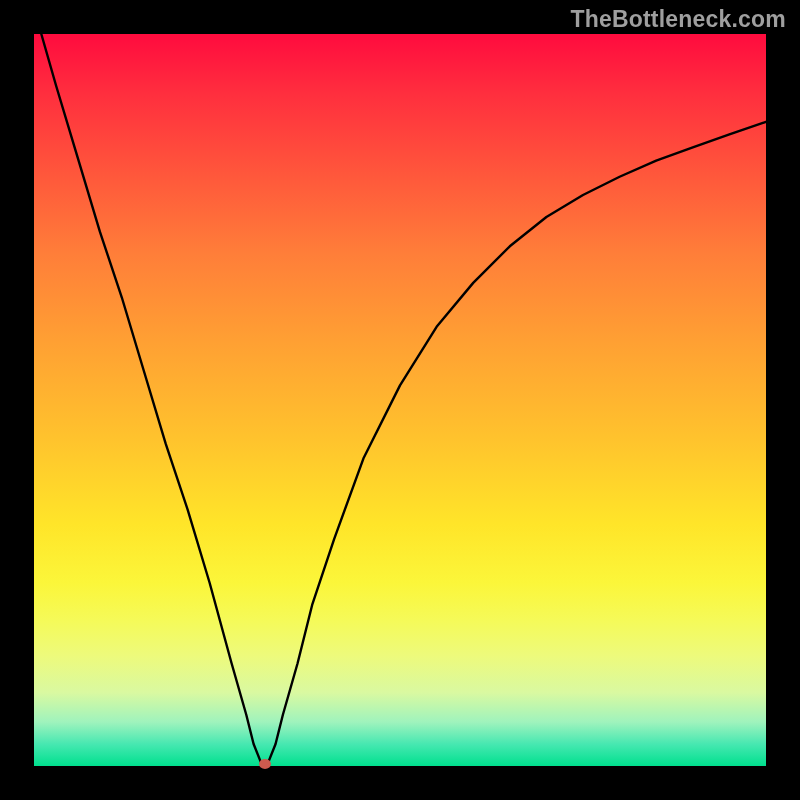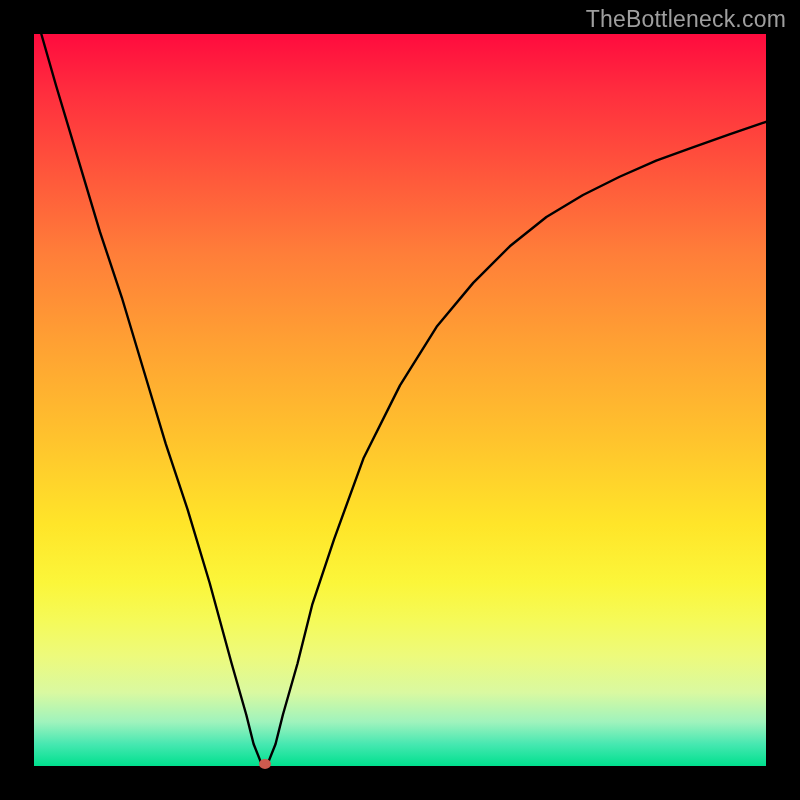--- a/index.html
+++ b/index.html
@@ -41,21 +41,21 @@
       #47e8b1 97%,
       #00e08e 100%
     );
   }
   .watermark {
     position: absolute;
     top: 6px;
     right: 14px;
     color: #9f9f9f;
     font-size: 23px;
-    font-weight: 400;
+    font-weight: 700;
     letter-spacing: 0.2px;
     z-index: 5;
   }
   svg.curve {
     position: absolute;
     left: 0;
     top: 0;
     width: 732px;
     height: 732px;
     overflow: visible;

